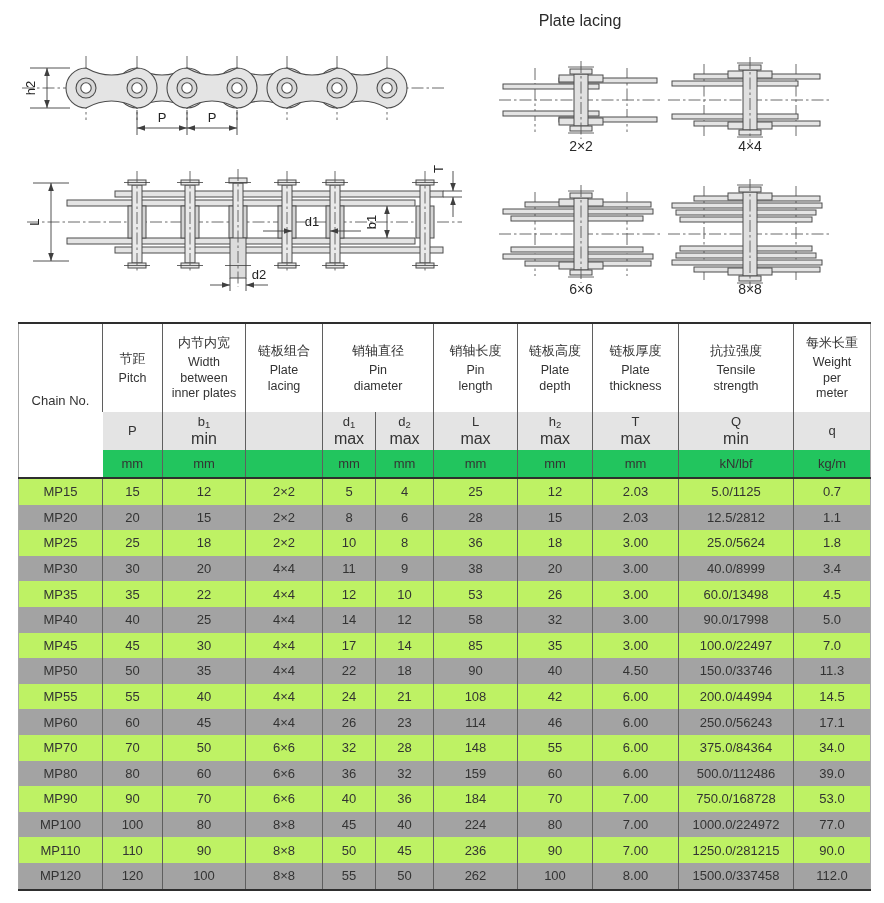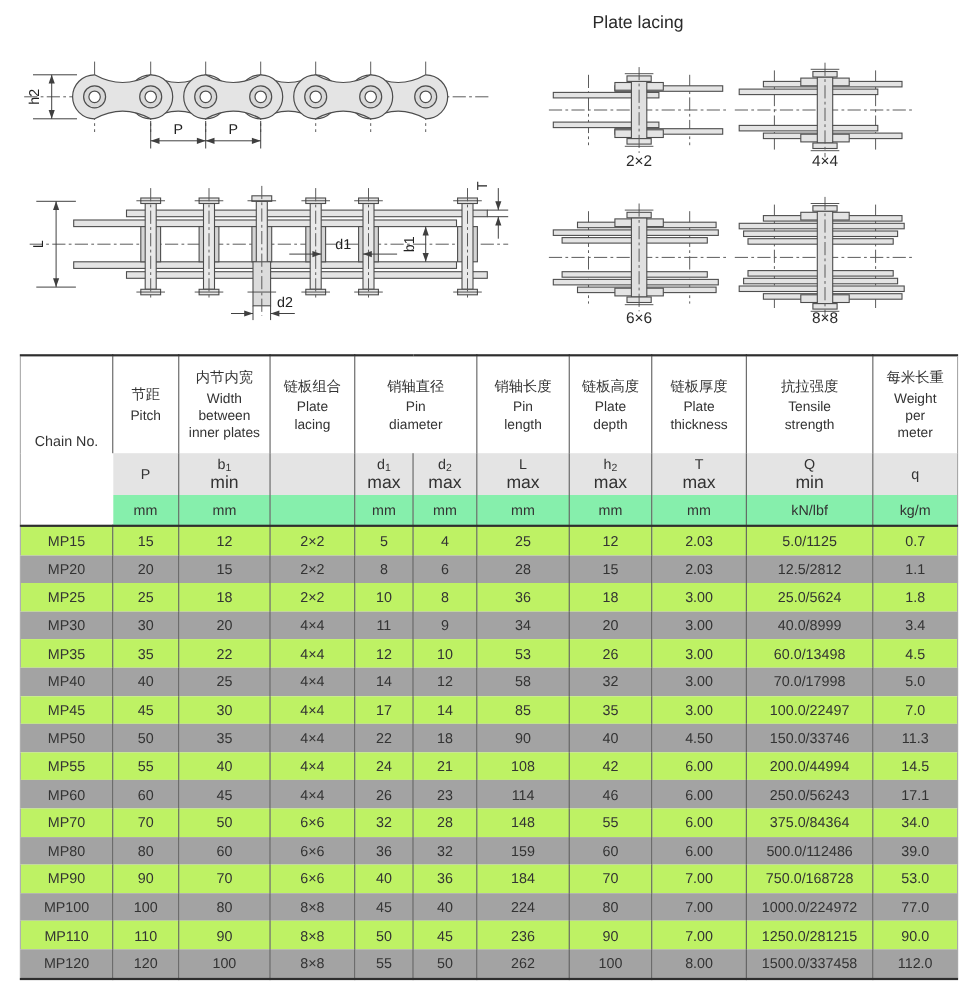--- a/index.html
+++ b/index.html
@@ -13,21 +13,21 @@
   
   table.spec{position:absolute;left:18px;top:322px;width:852px;border-collapse:collapse;
              table-layout:fixed;border-left:1px solid #a8a8a8;border-right:1px solid #a8a8a8;
              border-top:2px solid #2e2e2e;border-bottom:2px solid #2e2e2e;}
   table.spec thead{border-bottom:2px solid #2e2e2e;}
   table.spec th,table.spec td{font-weight:normal;text-align:center;vertical-align:middle;
              padding:0;font-size:13px;color:#333;border-left:1px solid #5f5f5f;}
   table.spec th:first-child,table.spec td:first-child{border-left:none;}
   tr.head-main th{height:88px;}
   tr.head-sym th{height:38px;background:#e4e4e4;}
-  tr.head-unit th{height:27px;background:#86efac;}
+  tr.head-unit th{height:27px;background:#22c55e;}
   .cn{font-size:13px;margin-bottom:3px;}
   .en{font-size:12.5px;white-space:pre-line;line-height:1.25;}
   .sub{font-size:9.5px;vertical-align:-2px;}
   .qual{font-size:16px;}
   tbody td{height:25.6px;}
   tbody tr.odd{background:#bef264;}
   tbody tr.even{background:#a3a3a3;}
 </style>
 </head>
 <body>
@@ -411,21 +411,21 @@
           <td>25.0/5624</td>
           <td>1.8</td>
         </tr>
         <tr class="even">
           <td>MP30</td>
           <td>30</td>
           <td>20</td>
           <td>4×4</td>
           <td>11</td>
           <td>9</td>
-          <td>34</td>
+          <td>38</td>
           <td>20</td>
           <td>3.00</td>
           <td>40.0/8999</td>
           <td>3.4</td>
         </tr>
         <tr class="odd">
           <td>MP35</td>
           <td>35</td>
           <td>22</td>
           <td>4×4</td>
@@ -440,21 +440,21 @@
         <tr class="even">
           <td>MP40</td>
           <td>40</td>
           <td>25</td>
           <td>4×4</td>
           <td>14</td>
           <td>12</td>
           <td>58</td>
           <td>32</td>
           <td>3.00</td>
-          <td>70.0/17998</td>
+          <td>90.0/17998</td>
           <td>5.0</td>
         </tr>
         <tr class="odd">
           <td>MP45</td>
           <td>45</td>
           <td>30</td>
           <td>4×4</td>
           <td>17</td>
           <td>14</td>
           <td>85</td>

